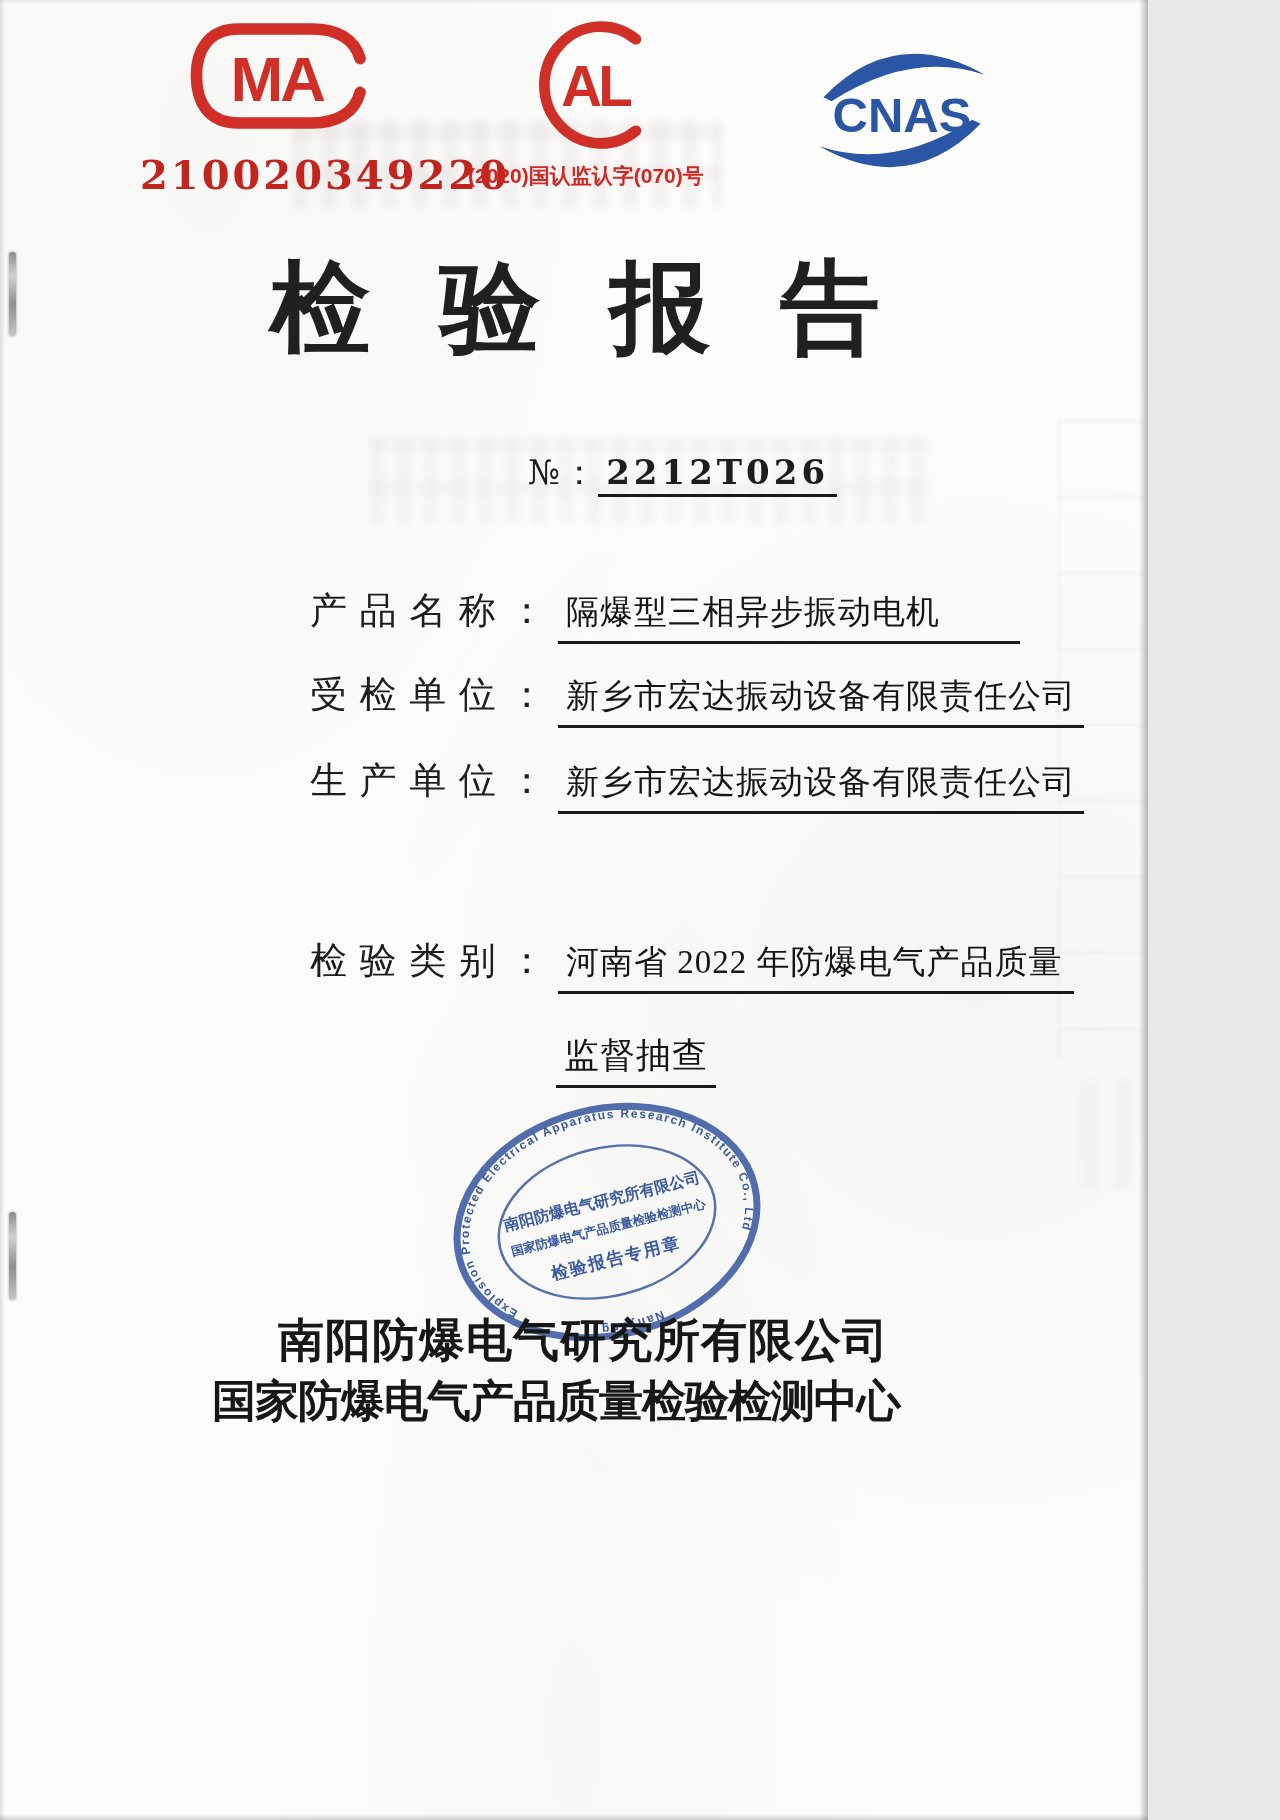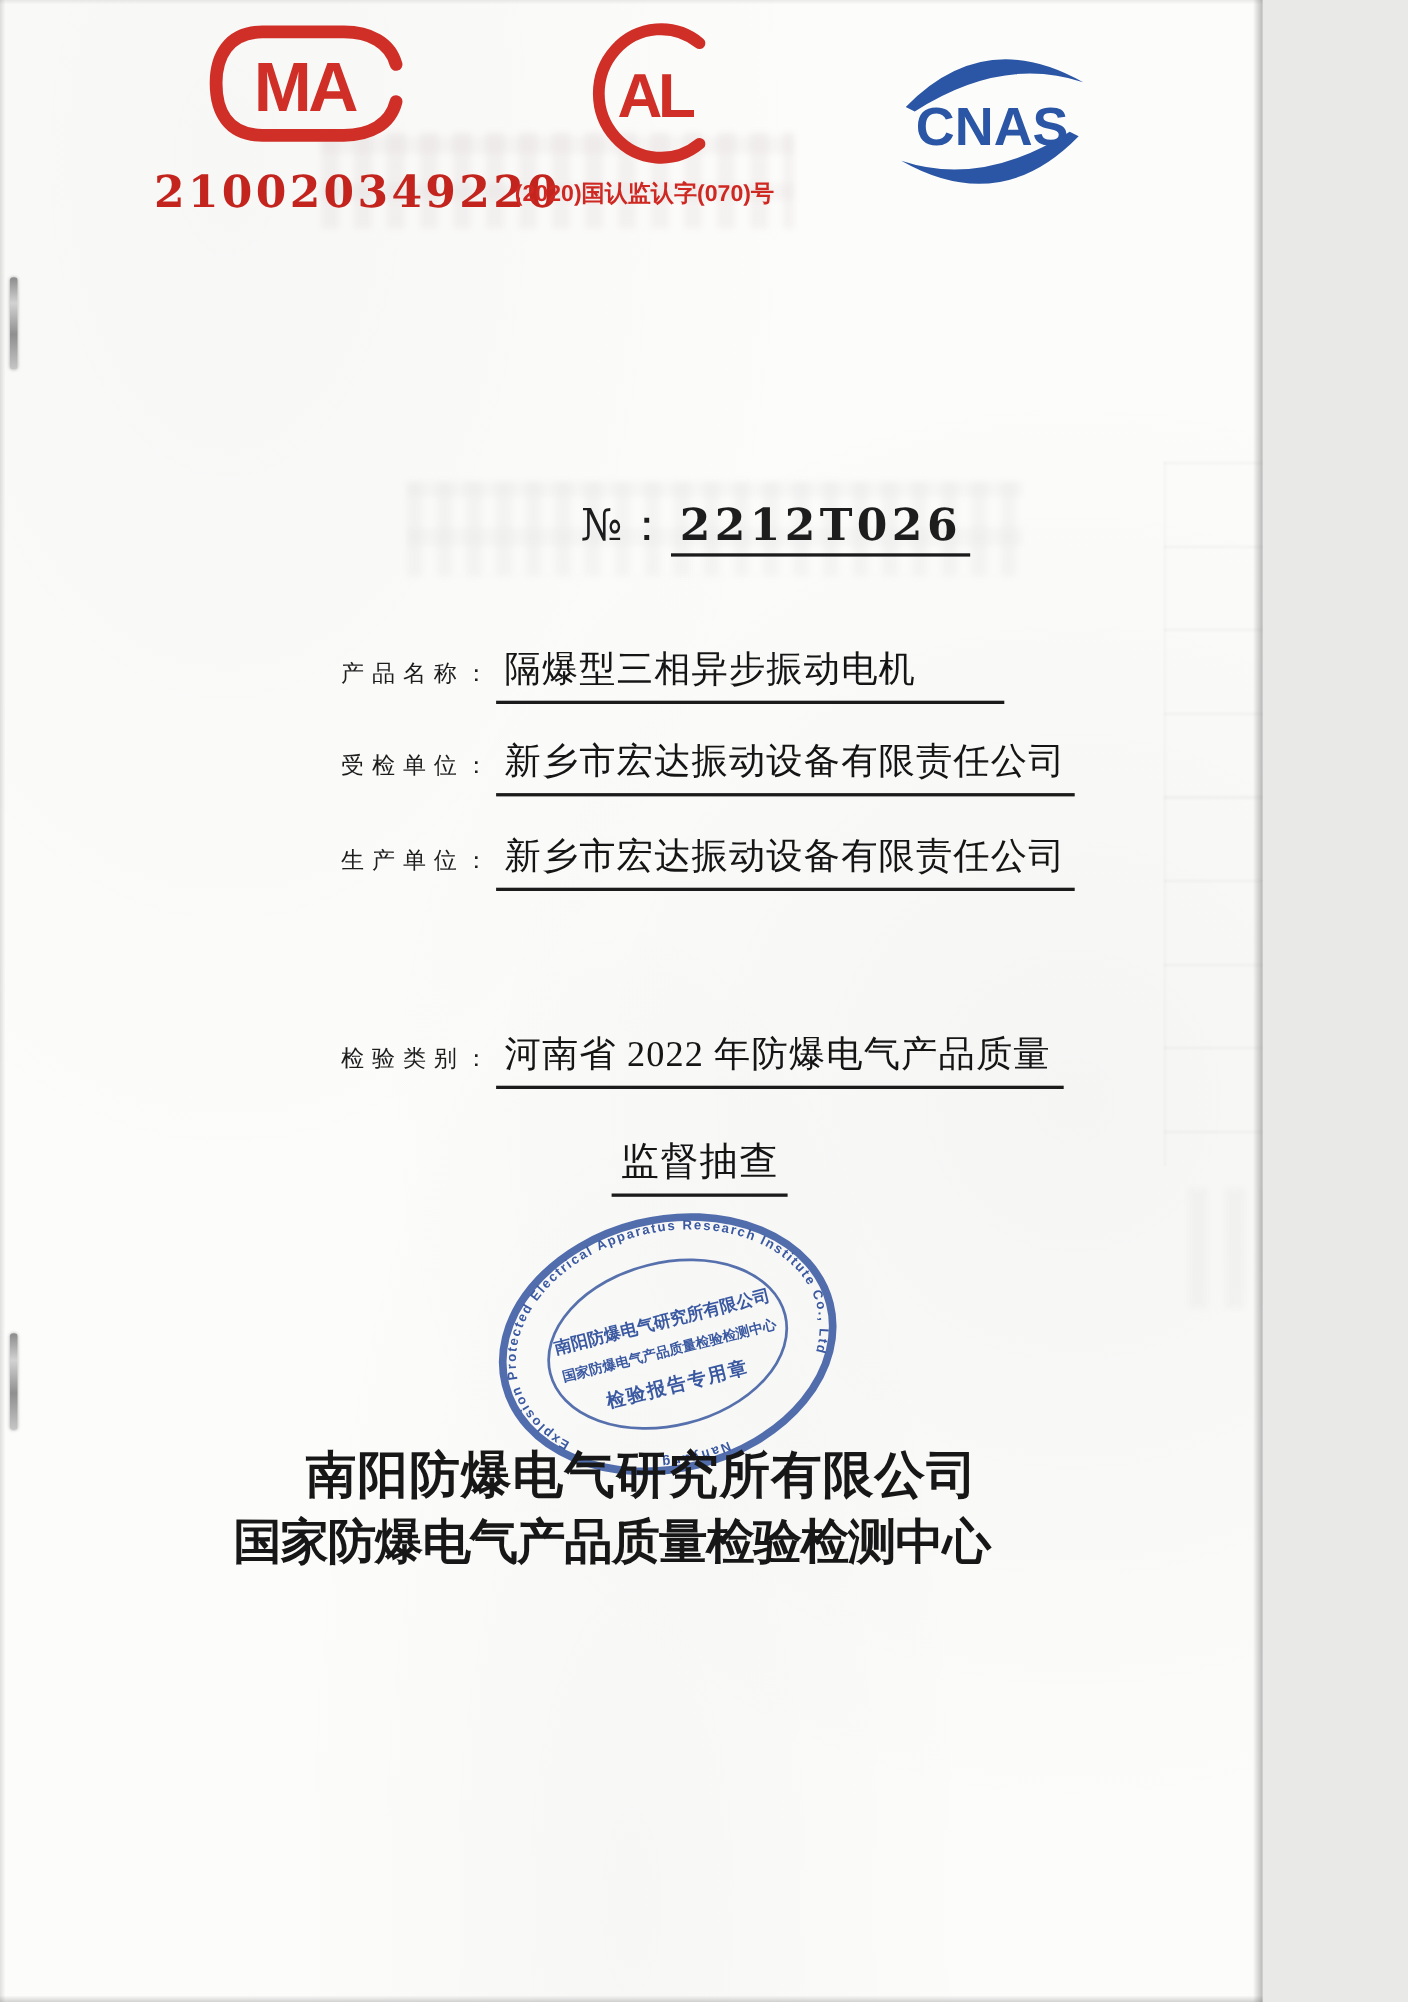--- a/index.html
+++ b/index.html
@@ -50,27 +50,27 @@
   #cnas-logo{position:absolute;left:802px;top:36px;}
   #cnas-text{position:absolute;left:1008px;top:44px;color:#1c3d94;
     font-family:"Liberation Sans",sans-serif;font-weight:bold;line-height:38px;}
   .cnas-cjk{font-size:29px;}
   .cnas-lat{font-size:25px;letter-spacing:.5px;}
   
   #report-title{position:absolute;left:0;top:242px;width:1080px;text-align:center;
     font-family:"Liberation Sans",sans-serif;font-weight:900;font-size:100px;color:#202020;
     letter-spacing:.7em;padding-left:.7em;white-space:nowrap;}
   
-  #report-no{position:absolute;left:528px;top:450px;font-size:40px;white-space:nowrap;}
+  #report-no{position:absolute;left:528px;top:450px;font-size:34px;white-space:nowrap;}
   #report-no .no-label{font-family:"DejaVu Serif",serif;letter-spacing:2px;}
   #report-no .no-value{font-family:"DejaVu Serif",serif;font-weight:bold;letter-spacing:4px;
     border-bottom:3px solid #1b1b1b;padding:0 8px 2px 8px;}
   
   .field-row{position:absolute;left:310px;white-space:nowrap;}
-  .field-label{display:inline-block;font-size:21px;letter-spacing:.34em;color:#1d1d1d;vertical-align:baseline;}
+  .field-label{display:inline-block;font-size:37px;letter-spacing:.34em;color:#1d1d1d;vertical-align:baseline;}
   .field-value{display:inline-block;font-size:33px;letter-spacing:1px;color:#151515;
     border-bottom:3px solid #1b1b1b;padding:0 8px 6px 8px;}
   #field-0{top:586px;}  #field-0 .field-value{min-width:446px;}
   #field-1{top:670px;}  #field-1 .field-value{min-width:500px;}
   #field-2{top:756px;}  #field-2 .field-value{min-width:500px;}
   #field-3{top:848px;}  #field-3 .field-value{min-width:396px;}
   #field-4{top:936px;}  #field-4 .field-value{min-width:500px;}
   #field-5{top:1032px;left:556px;} #field-5 .field-value{font-size:35px;min-width:130px;}
   
   #inspection-seal{position:absolute;left:437px;top:1082px;transform:rotate(-14deg);
@@ -109,20 +109,21 @@
     <text x="74" y="97" text-anchor="middle" font-family="Liberation Sans, sans-serif" font-weight="bold" font-size="58" letter-spacing="-4" fill="#d02f28">AL</text>
   </svg>
   <div id="cal-approval">(2020)国认监认字(070)号</div>
 
   <svg id="cnas-logo" width="200" height="148" viewBox="0 0 190 145" xmlns="http://www.w3.org/2000/svg">
     <path d="M 18 60 Q 88 -12 176 38 Q 104 14 26 64 Z" fill="#2a56a5"></path>
     <text x="95" y="94" text-anchor="middle" font-family="Liberation Sans, sans-serif" font-weight="800" font-size="48" letter-spacing="0" fill="#2a56a5">CNAS</text>
     <path d="M 172 86 Q 102 158 14 108 Q 86 132 164 82 Z" fill="#2a56a5"></path>
   </svg>
 
+  <div id="report-title">检验报告</div>
 
   <div id="report-no">
     <span class="no-label">№：</span><span class="no-value">2212T026</span>
   </div>
 
   <div class="field-row" id="field-0">
     <span class="field-label">产品名称：</span><span class="field-value">隔爆型三相异步振动电机</span>
   </div>
   <div class="field-row" id="field-1">
     <span class="field-label">受检单位：</span><span class="field-value">新乡市宏达振动设备有限责任公司</span>

